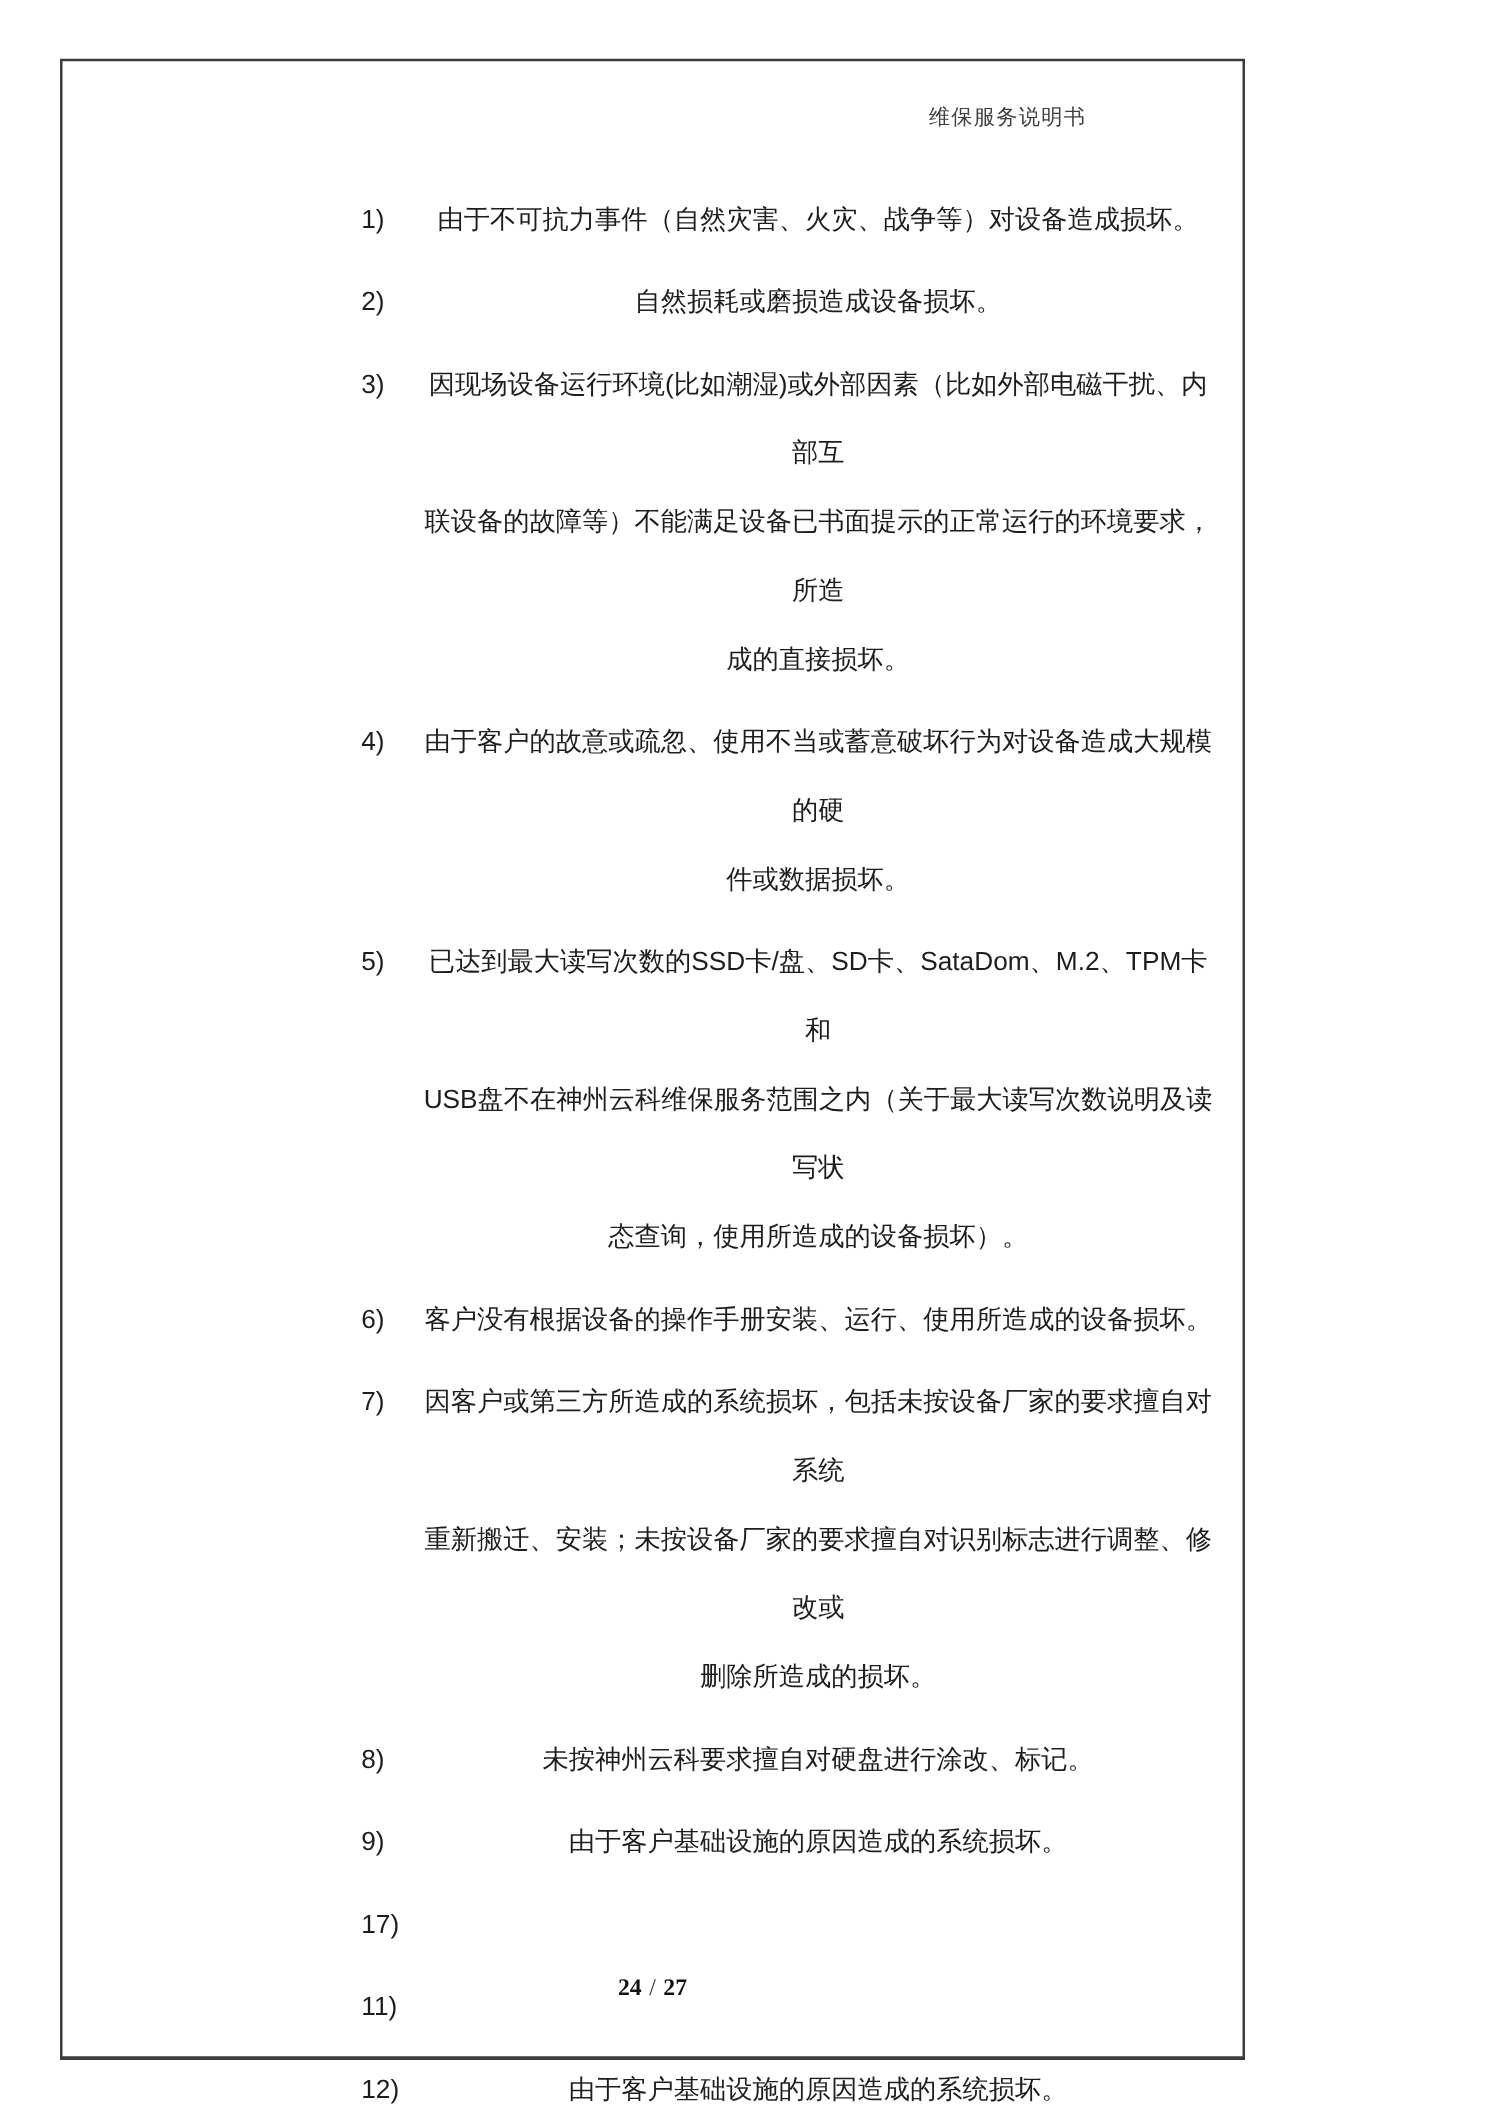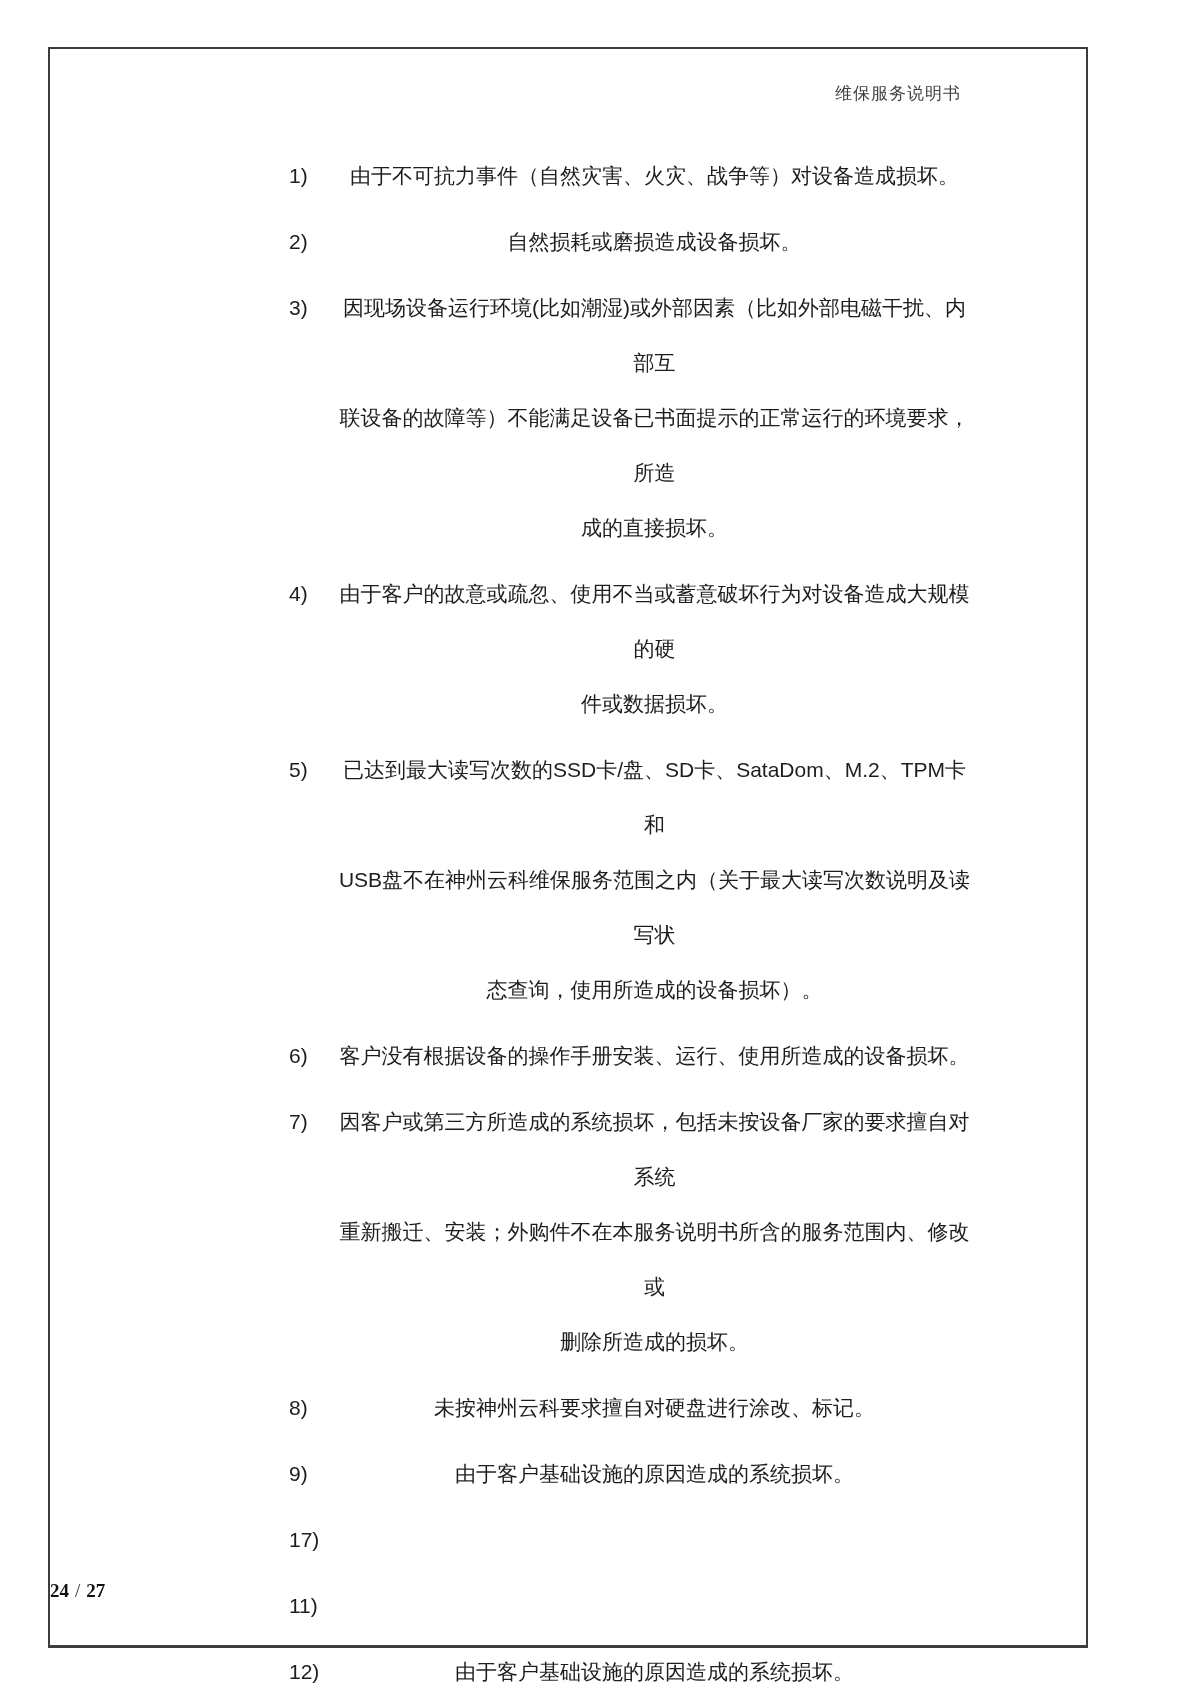--- a/index.html
+++ b/index.html
@@ -12,21 +12,21 @@
     position: relative;
     width: 1200px;
     height: 1698px;
     background: #ffffff;
     overflow: hidden;
   }
   .page {
     position: absolute;
     left: 48px;
     top: 47px;
-    width: 1040px;
+    width: 948px;
     height: 1601px;
     border: 2px solid #3d3d3d;
     border-bottom-width: 3px;
     background: #ffffff;
   }
   .doc-header {
     padding: 34px 125px 0 0;
     text-align: right;
     font-family: "Liberation Serif", serif;
     font-size: 17px;
@@ -49,21 +49,21 @@
   .item .txt {
     width: 635px;
     white-space: pre-line;
     text-align: center;
   }
   .doc-footer {
     position: absolute;
     left: 0;
     right: 0;
     bottom: 42px;
-    text-align: left;
+    text-align: center;
     font-family: "Liberation Serif", serif;
     font-size: 19px;
     line-height: 24px;
     color: #111111;
   }
   .doc-footer .pg { font-weight: bold; }
   .doc-footer .sep { font-weight: normal; padding: 0 6px; color: #333; }
 </style>
 </head>
 <body>
@@ -100,21 +100,21 @@
 USB盘不在神州云科维保服务范围之内（关于最大读写次数说明及读写状
 态查询，使用所造成的设备损坏）。</span>
       </div>
       <div class="item inner">
         <span class="num">6)</span>
         <span class="txt">客户没有根据设备的操作手册安装、运行、使用所造成的设备损坏。</span>
       </div>
       <div class="item inner">
         <span class="num">7)</span>
         <span class="txt">因客户或第三方所造成的系统损坏，包括未按设备厂家的要求擅自对系统
-重新搬迁、安装；外购件不在本服务说明书所含的服务范围内、修改或
+重新搬迁、安装；未按设备厂家的要求擅自对识别标志进行调整、修改或
 删除所造成的损坏。</span>
       </div>
       <div class="item inner">
         <span class="num">8)</span>
         <span class="txt">未按神州云科要求擅自对硬盘进行涂改、标记。</span>
       </div>
       <div class="item inner">
         <span class="num">9)</span>
         <span class="txt">由于客户基础设施的原因造成的系统损坏。</span>
       </div>

